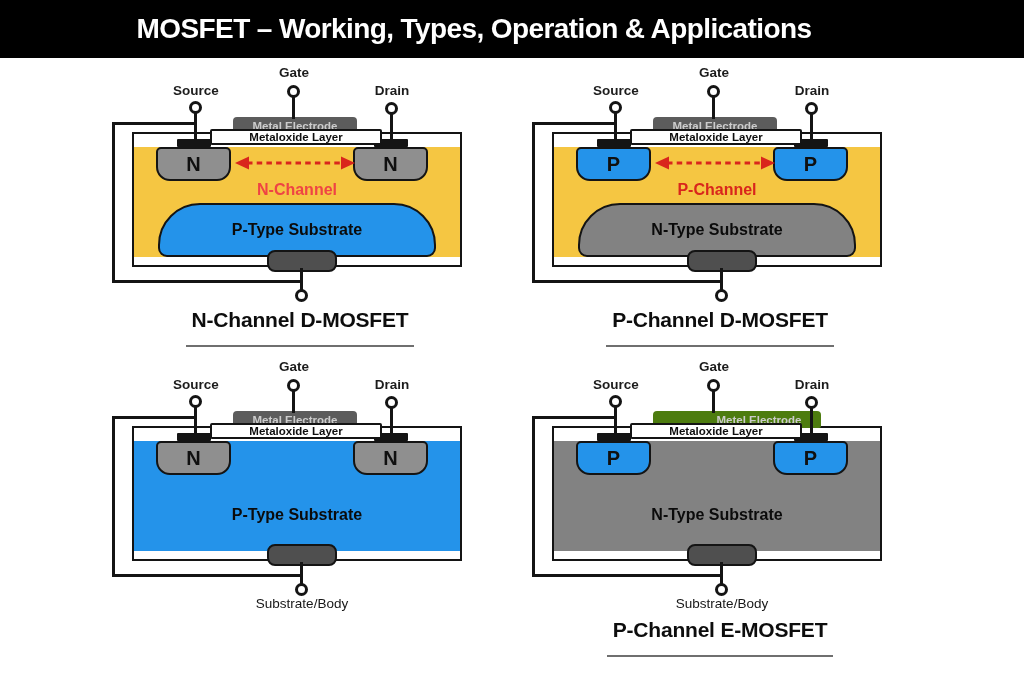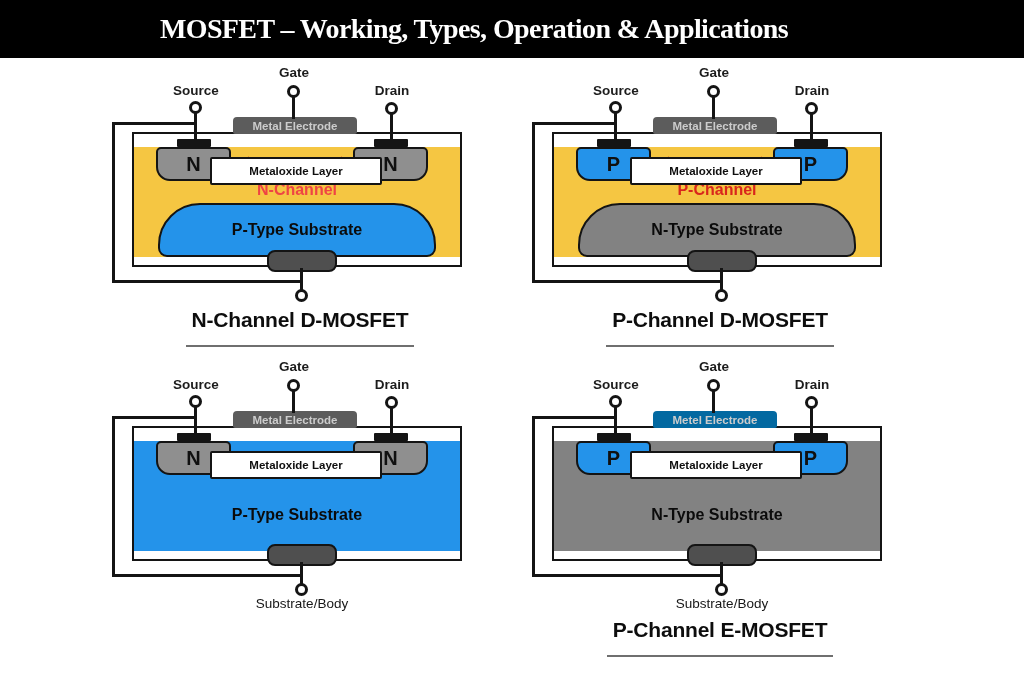--- a/index.html
+++ b/index.html
@@ -29,24 +29,24 @@
   .lead.bottom{left:212px;top:206px;height:22px;}
   
   .wire{position:absolute;background:#141414;z-index:0;}
   .wire.v{left:24px;top:60px;width:3px;height:161px;}
   .wire.h1{left:24px;top:60px;width:85px;height:3px;}
   .wire.h2{left:24px;top:218px;width:190px;height:3px;}
   
   .electrode{position:absolute;left:145px;top:55px;width:124px;height:17px;
              border-radius:4px 4px 2px 2px;z-index:2;display:flex;align-items:center;
              justify-content:center;font-size:11.5px;font-weight:bold;}
-  .oxide{position:absolute;left:122px;top:67px;width:172px;height:28px;background:#fff;
+  .oxide{position:absolute;left:122px;top:67px;width:172px;height:16px;background:#fff;
          border:2px solid #141414;border-radius:2px;box-sizing:border-box;z-index:3;
          display:flex;align-items:center;justify-content:center;
-         font-size:11.5px;font-weight:bold;color:#0e0e0e;margin-top:28px;}
+         font-size:11.5px;font-weight:bold;color:#0e0e0e;}
   
   .body{position:absolute;left:44px;top:70px;width:330px;height:135px;background:#fff;
         border:2px solid #141414;box-sizing:border-box;z-index:1;}
   .fill{position:absolute;left:0;right:0;top:13px;height:110px;z-index:1;}
   .well{position:absolute;top:13px;width:75px;height:34px;border:2px solid #141414;
         box-sizing:border-box;border-radius:5px 5px 14px 14px;z-index:2;display:flex;
         align-items:center;justify-content:center;font-size:20px;font-weight:bold;color:#101010;}
   .well.src{left:22px;} .well.drn{left:219px;}
   .pad{position:absolute;top:5px;width:34px;height:8px;background:#141414;z-index:4;border-radius:1px;}
   .pad.src{left:43px;} .pad.drn{left:240px;}
@@ -67,21 +67,21 @@
                font-weight:bold;letter-spacing:-0.2px;color:#0d0d0d;}
   .panel-title span{display:inline-block;padding:0 6px 13px;border-bottom:2.5px solid #6f6f6f;}
   .t-top{top:246px;} .t-bot{top:262px;}
 </style>
 </head>
 <body>
 
 <div class="stage" style="background-color: rgb(255, 255, 255);">
 
   <div class="header" style="background-color: rgb(0, 0, 0);">
-    <div class="title" style="color: rgb(255, 255, 255); font-family: Liberation Serif, serif;">MOSFET – Working, Types, Operation &amp; Applications</div>
+    <div class="title" style="color: rgb(255, 255, 255);">MOSFET – Working, Types, Operation &amp; Applications</div>
   </div>
 
   <div class="panel p-tl">
     <div class="wire v"></div>
     <div class="wire h1"></div>
     <div class="wire h2"></div>
     <div class="lbl gate">Gate</div>
     <div class="lbl source">Source</div>
     <div class="lbl drain">Drain</div>
     <div class="circ gate"></div>
@@ -196,21 +196,21 @@
     <div class="wire h2"></div>
     <div class="lbl gate">Gate</div>
     <div class="lbl source">Source</div>
     <div class="lbl drain">Drain</div>
     <div class="circ gate"></div>
     <div class="circ source"></div>
     <div class="circ drain"></div>
     <div class="lead gate"></div>
     <div class="lead source"></div>
     <div class="lead drain"></div>
-    <div class="electrode" style="background-color: #0369a1;">
+    <div class="electrode" style="background-color: #4d7c0f; padding-left: 44px;">
       <span style="color: rgb(204, 204, 204);">Metel Electrode</span>
     </div>
     <div class="oxide">Metaloxide Layer</div>
     <div class="body">
       <div class="fill" style="background-color: rgb(130, 130, 130);"></div>
       <div class="well src" style="background-color: rgb(36, 147, 234);">P</div>
       <div class="well drn" style="background-color: rgb(36, 147, 234);">P</div>
       <div class="pad src"></div>
       <div class="pad drn"></div>
       <div class="sub-lbl">N-Type Substrate</div>

